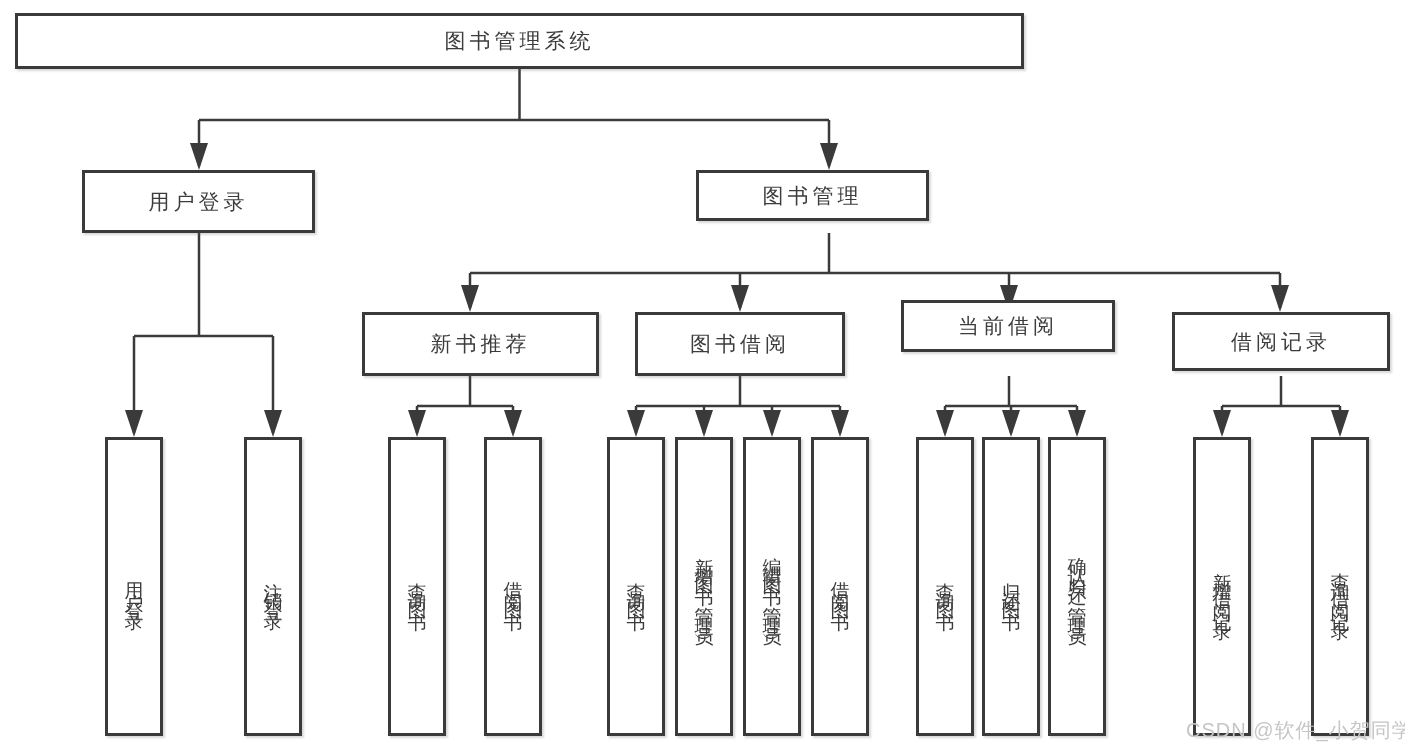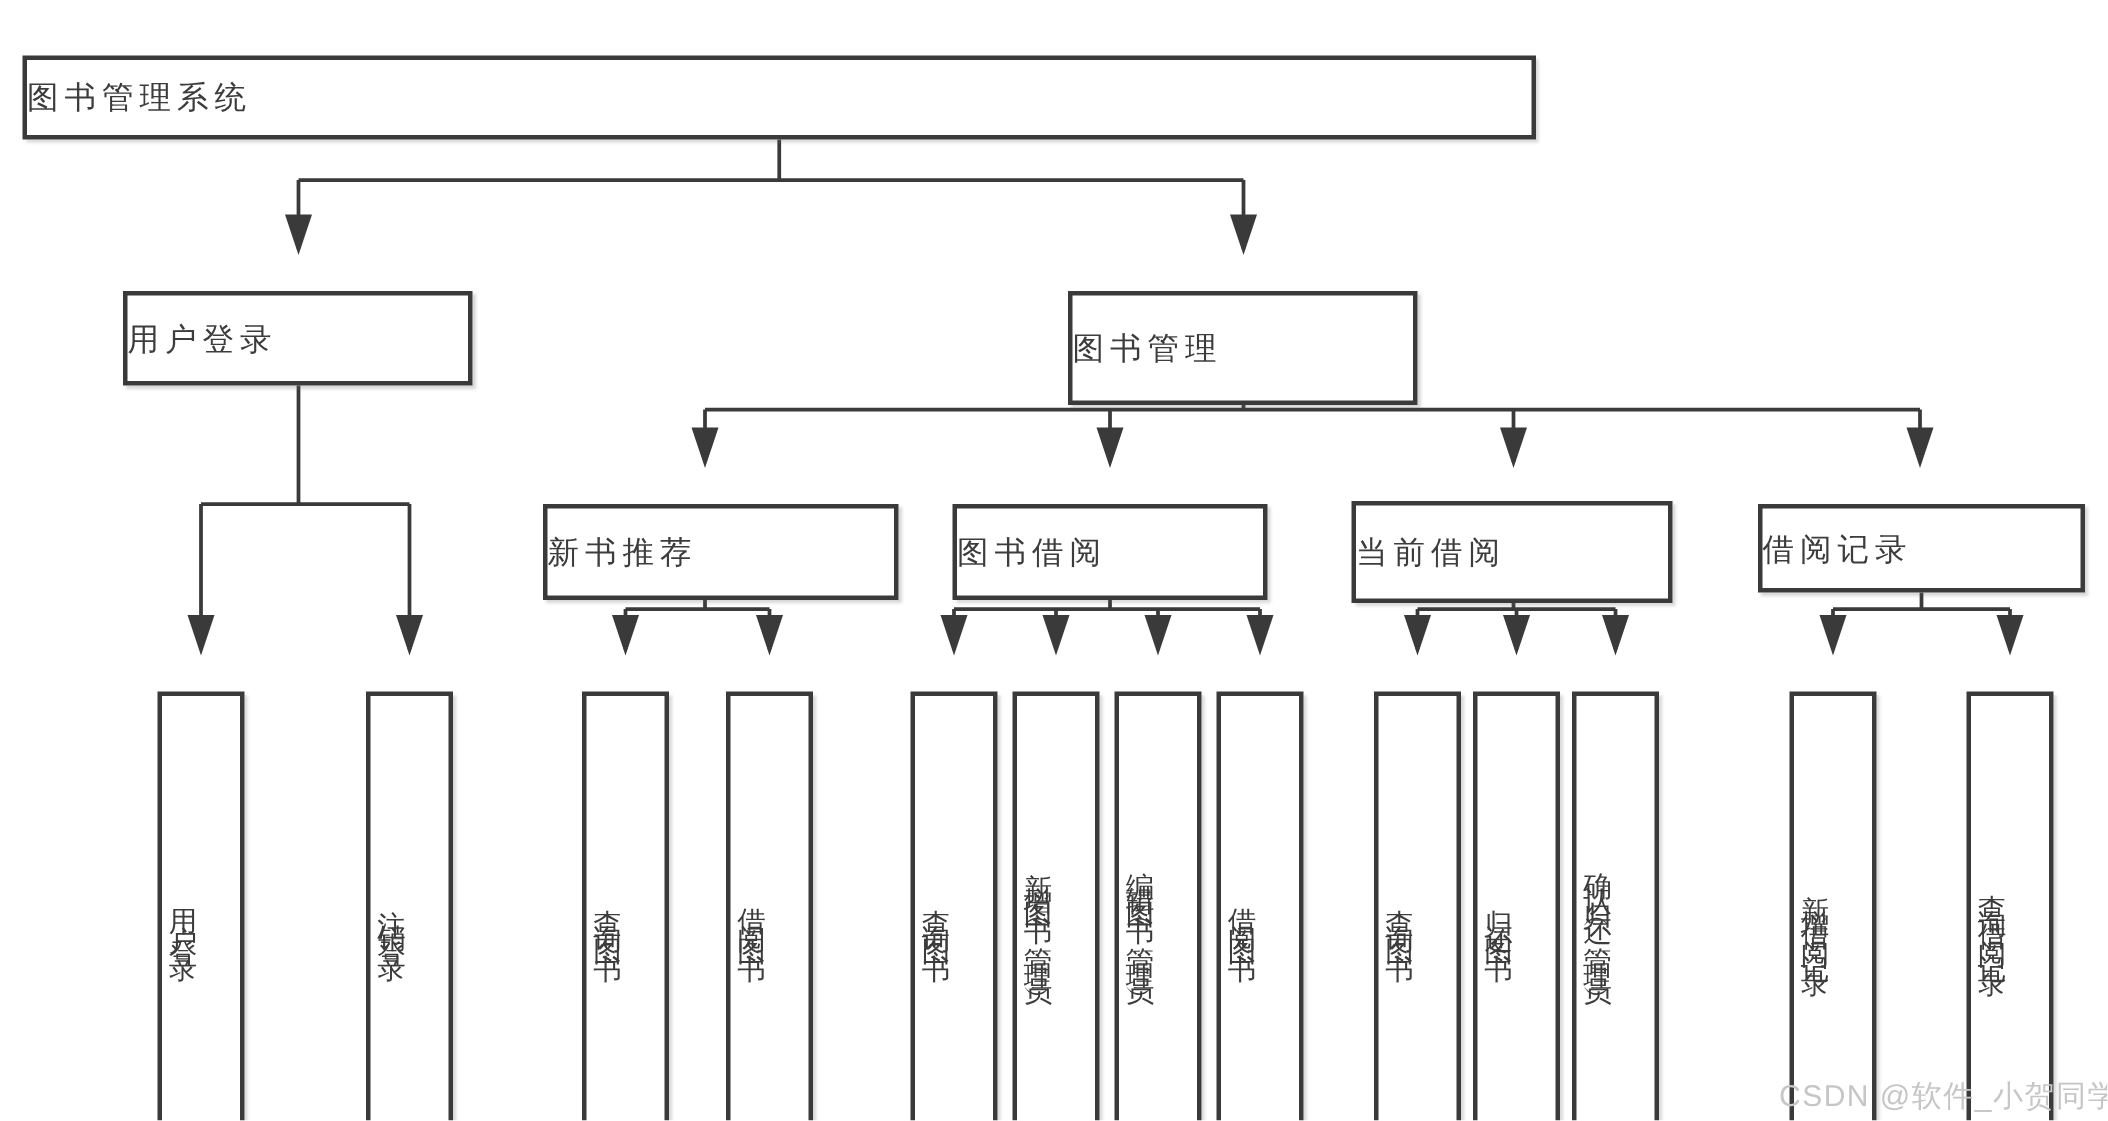--- a/index.html
+++ b/index.html
@@ -22,23 +22,22 @@
     pointer-events: none;
   }
   .node {
     position: absolute;
     box-sizing: border-box;
     background: #ffffff;
     border: 3px solid #3a3a3a;
     box-shadow: 2px 2px 2px rgba(100,100,100,0.25);
     display: flex;
     align-items: center;
-    justify-content: flex-start;
+    justify-content: center;
     z-index: 2;
-    margin-top: 24px;
   }
   .hnode .lbl {
     font-size: 21px;
     letter-spacing: 4px;
     color: #3c3c3c;
     white-space: nowrap;
   }
   .vnode .lbl {
     writing-mode: vertical-rl;
     text-orientation: mixed;
@@ -132,31 +131,31 @@
     </g>
   </svg>
 
   <div class="node hnode" style="left:15px;top:13px;width:1009px;height:56px">
     <span class="lbl">图书管理系统</span>
   </div>
 
   <div class="node hnode" style="left:82px;top:170px;width:233px;height:63px">
     <span class="lbl">用户登录</span>
   </div>
-  <div class="node hnode" style="left:712px;top:170px;width:233px;height:76px">
+  <div class="node hnode" style="left:696px;top:170px;width:233px;height:51px">
     <span class="lbl">图书管理</span>
   </div>
 
   <div class="node hnode" style="left:362px;top:312px;width:237px;height:64px">
     <span class="lbl">新书推荐</span>
   </div>
   <div class="node hnode" style="left:635px;top:312px;width:210px;height:64px">
     <span class="lbl">图书借阅</span>
   </div>
-  <div class="node hnode" style="left:901px;top:310px;width:214px;height:68px">
+  <div class="node hnode" style="left:901px;top:300px;width:214px;height:52px">
     <span class="lbl">当前借阅</span>
   </div>
   <div class="node hnode" style="left:1172px;top:312px;width:218px;height:59px">
     <span class="lbl">借阅记录</span>
   </div>
 
   <div class="node vnode" style="left:105px;top:437px;width:58px;height:299px">
     <span class="lbl">用户登录</span>
   </div>
   <div class="node vnode" style="left:244px;top:437px;width:58px;height:299px">

